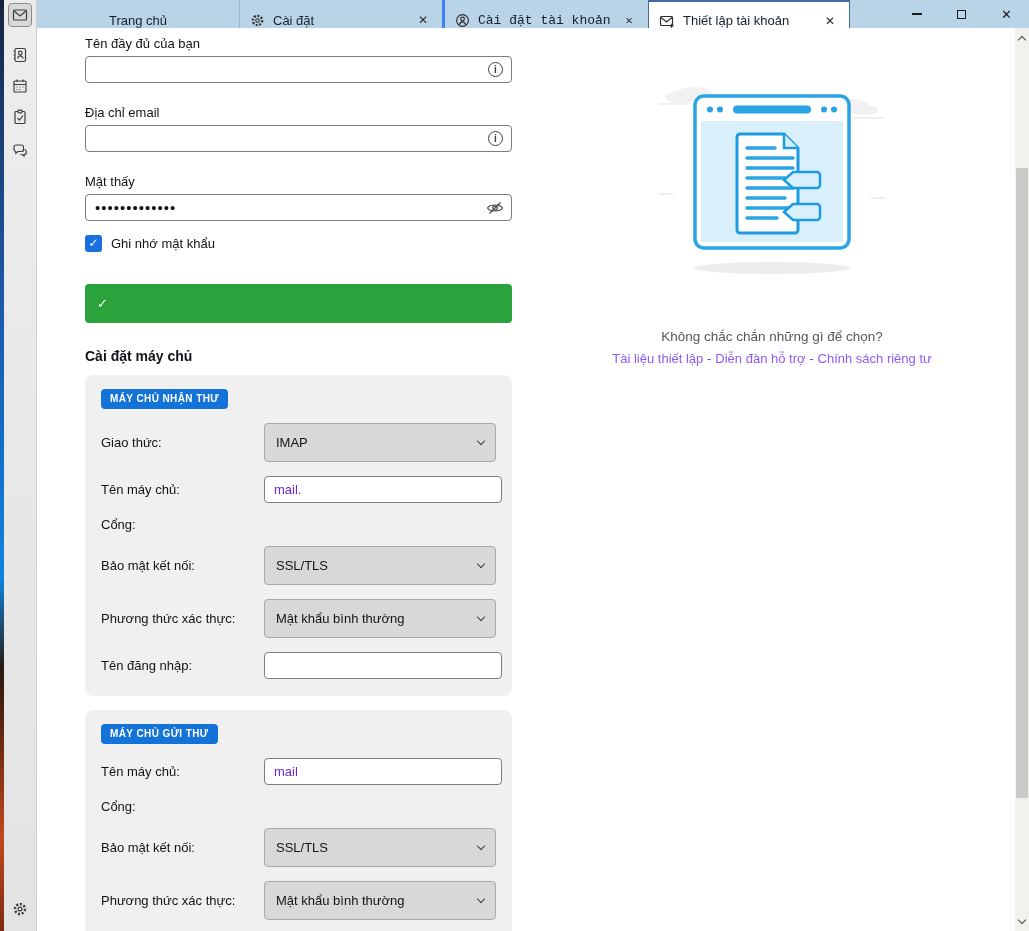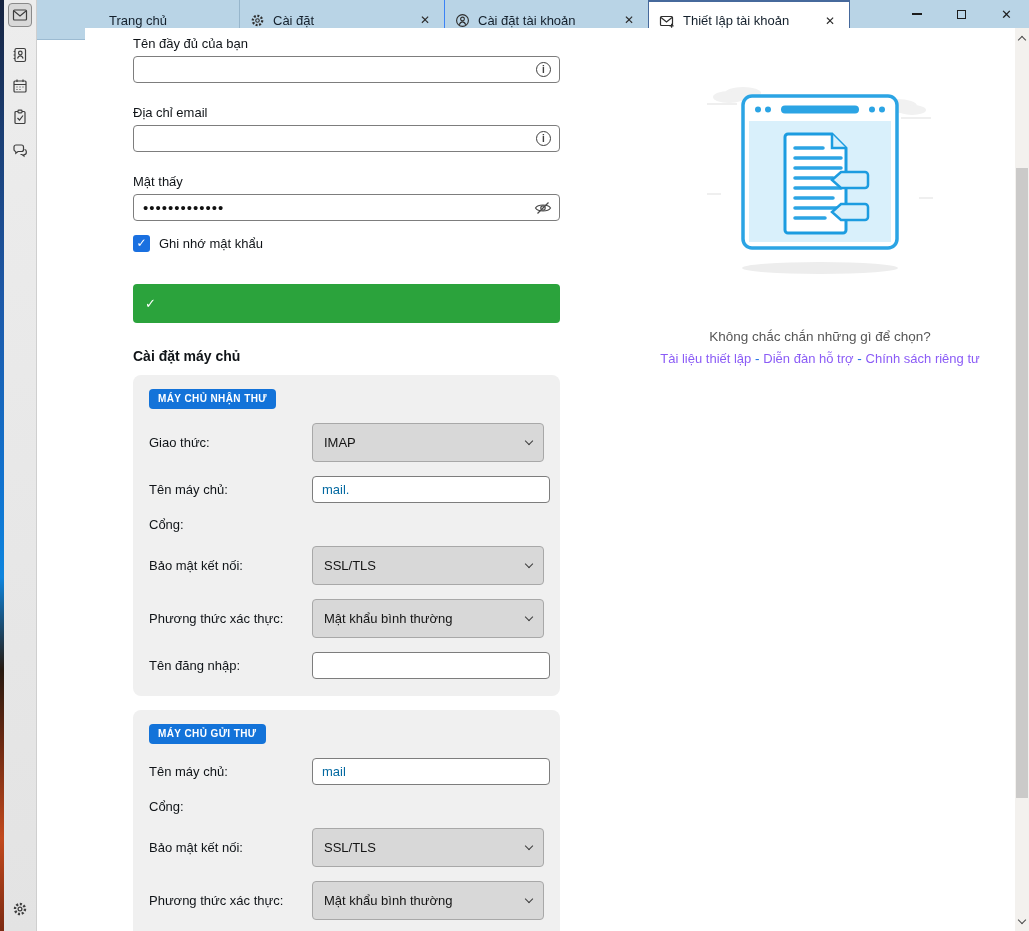--- a/index.html
+++ b/index.html
@@ -19,35 +19,35 @@
   .sp-mail { margin-top:3px; }
   .sp-book { margin-top:16px; }
   .sp-cal, .sp-task { margin-top:7px; }
   .sp-chat { margin-top:9px; }
   .sp-gear { position:absolute; bottom:10px; left:4px; }
 
   .tabbar { position:absolute; left:37px; top:0; right:0; height:40px;
     background:#b9d4e6; box-shadow:inset 0 -1px 0 #9cbbd2; display:flex; align-items:stretch; }
   .tab { display:flex; align-items:center; padding:0 10px; font-size:13px; color:#14202c; position:relative; }
   .tab.t-home { width:203px; justify-content:center; border-right:1px solid #97b6cc; }
-  .tab.t-2 { width:205px; border-right:1px solid #3b82f6; }
-  .tab.t-3 { width:203px; }
+  .tab.t-2 { width:205px; border-right:3px solid #3b82f6; }
+  .tab.t-3 { width:203px;font-family:Liberation Mono, monospace; }
   .tab.active { width:202px; background:#ffffff; border:1px solid #46699c; border-top:2px solid #46699c; box-shadow:0 1px 0 #ffffff; }
   .tab-icon { display:flex; align-items:center; margin-right:8px; }
   .tab-label { flex:1; white-space:nowrap; overflow:hidden; }
   .tab.t-home .tab-label { flex:none; }
   .tab-close { width:18px; height:18px; display:flex; align-items:center; justify-content:center;
     font-size:12px; color:#2b2b2b; margin-left:6px; }
   .win-controls { margin-left:auto; display:flex; height:28px; }
   .win-btn { width:45px; display:flex; align-items:center; justify-content:center; color:#1c1c1c; font-size:13px; }
   .min-bar { width:10px; height:1.4px; background:#1c1c1c; }
   .max-box { width:9px; height:9px; border:1.2px solid #1c1c1c; }
 
   
-  .content { position:absolute; left:37px; top:28px; right:0; bottom:0; background:#fff;margin-left:48px; }
+  .content { position:absolute; left:37px; top:28px; right:0; bottom:0; background:#fff; }
   .scrollbar { position:absolute; right:0; top:0; bottom:0; width:14px; background:#f3f1ee; }
   .sb-arrow { position:absolute; left:0; width:14px; height:14px; display:flex; align-items:center; justify-content:center; }
   .sb-arrow.up { top:3px; } .sb-arrow.down { bottom:3px; }
   .chevron { width:6px; height:6px; border-right:1.5px solid #4a4a4a; border-bottom:1.5px solid #4a4a4a; display:inline-block; }
   .chevron.c-up { transform:rotate(225deg); margin-top:3px; }
   .chevron.c-down { transform:rotate(45deg); margin-bottom:2px; }
   .sb-thumb { position:absolute; left:1px; right:1px; top:140px; height:630px; background:#cbcac9; }
 
   
   .form-col { position:absolute; left:48px; top:8px; width:427px; }
@@ -73,21 +73,21 @@
   .server-box { margin-top:11px; background:#f0f0f0; border-radius:8px; padding:13px 16px 3px; }
   .server-badge { display:inline-block; background:#1373d9; color:#fff; font-size:10px; font-weight:700;
     letter-spacing:.4px; padding:4px 9px 5px; border-radius:4px; margin-bottom:14px; }
   .srow { display:flex; align-items:center; margin-bottom:14px; }
   .srow-label { flex:0 0 163px; font-size:13px; }
   .srow-ctl { width:238px; position:relative; }
   .select { height:39px; background:#d8d8d8; border:1px solid #a8a8a8; border-radius:4px;
     display:flex; align-items:center; justify-content:space-between; padding:0 11px; font-size:13px; color:#141414; }
   .select .chevron { border-color:#3d3d3d; transform:rotate(45deg); margin-top:-3px; }
   .srow .line-input { width:238px; height:27px; border:1px solid #7d7d7d; border-radius:4px;
-    font:13px "Liberation Sans","DejaVu Sans",sans-serif; padding:0 9px; color:#0369a1; outline:none; background:#fff; }
+    font:13px "Liberation Sans","DejaVu Sans",sans-serif; padding:0 9px; color:#6d28d9; outline:none; background:#fff; }
   .numwrap { display:flex; width:80px; height:29px; border:1px solid #7d7d7d; border-radius:4px; overflow:hidden; background:#fff; }
   .numinput { width:51px; border:none; outline:none; text-align:center;
     font:13px "Liberation Sans","DejaVu Sans",sans-serif; color:#111; }
   .spinner { width:27px; border-left:1px solid #7d7d7d; display:flex; flex-direction:column; background:#f2f2f2; }
   .spin-btn { flex:1; display:flex; align-items:center; justify-content:center; }
   .spin-btn.up { border-bottom:1px solid #b5b5b5; }
   .chev-sm { width:5px; height:5px; border-right:1.4px solid #3d3d3d; border-bottom:1.4px solid #3d3d3d; display:inline-block; }
   .chev-sm.u { transform:rotate(225deg); margin-top:2px; }
   .chev-sm.d { transform:rotate(45deg); margin-bottom:2px; }
   .link { color:#8b5cf6; font-size:13px; text-decoration:none; cursor:pointer; }

